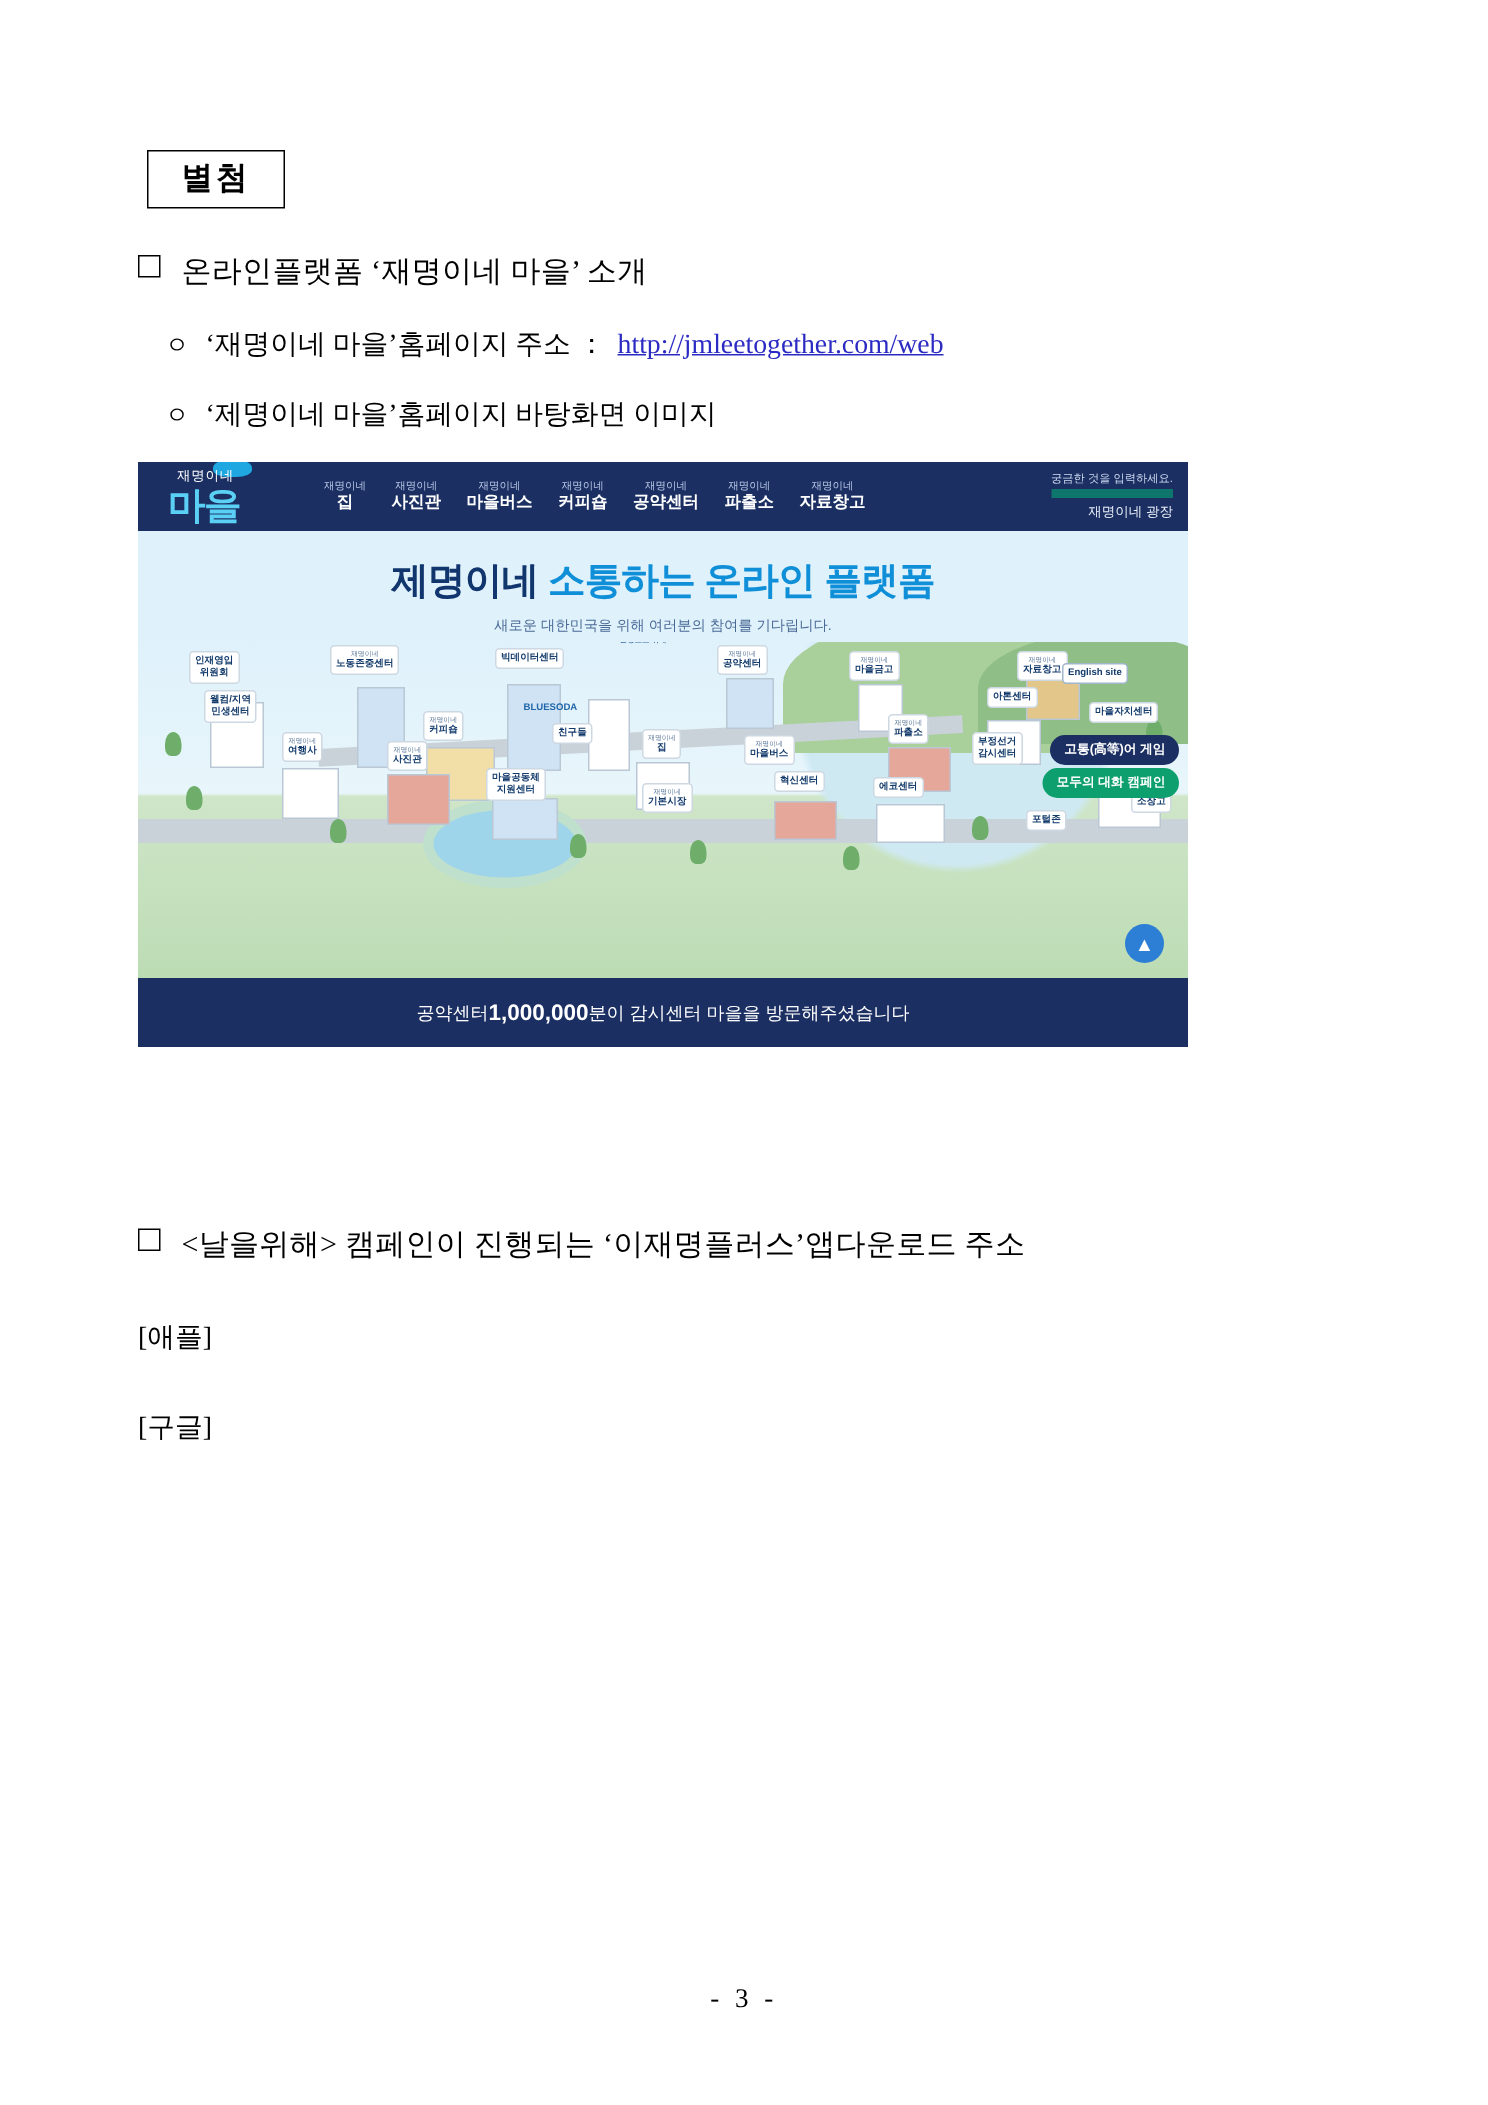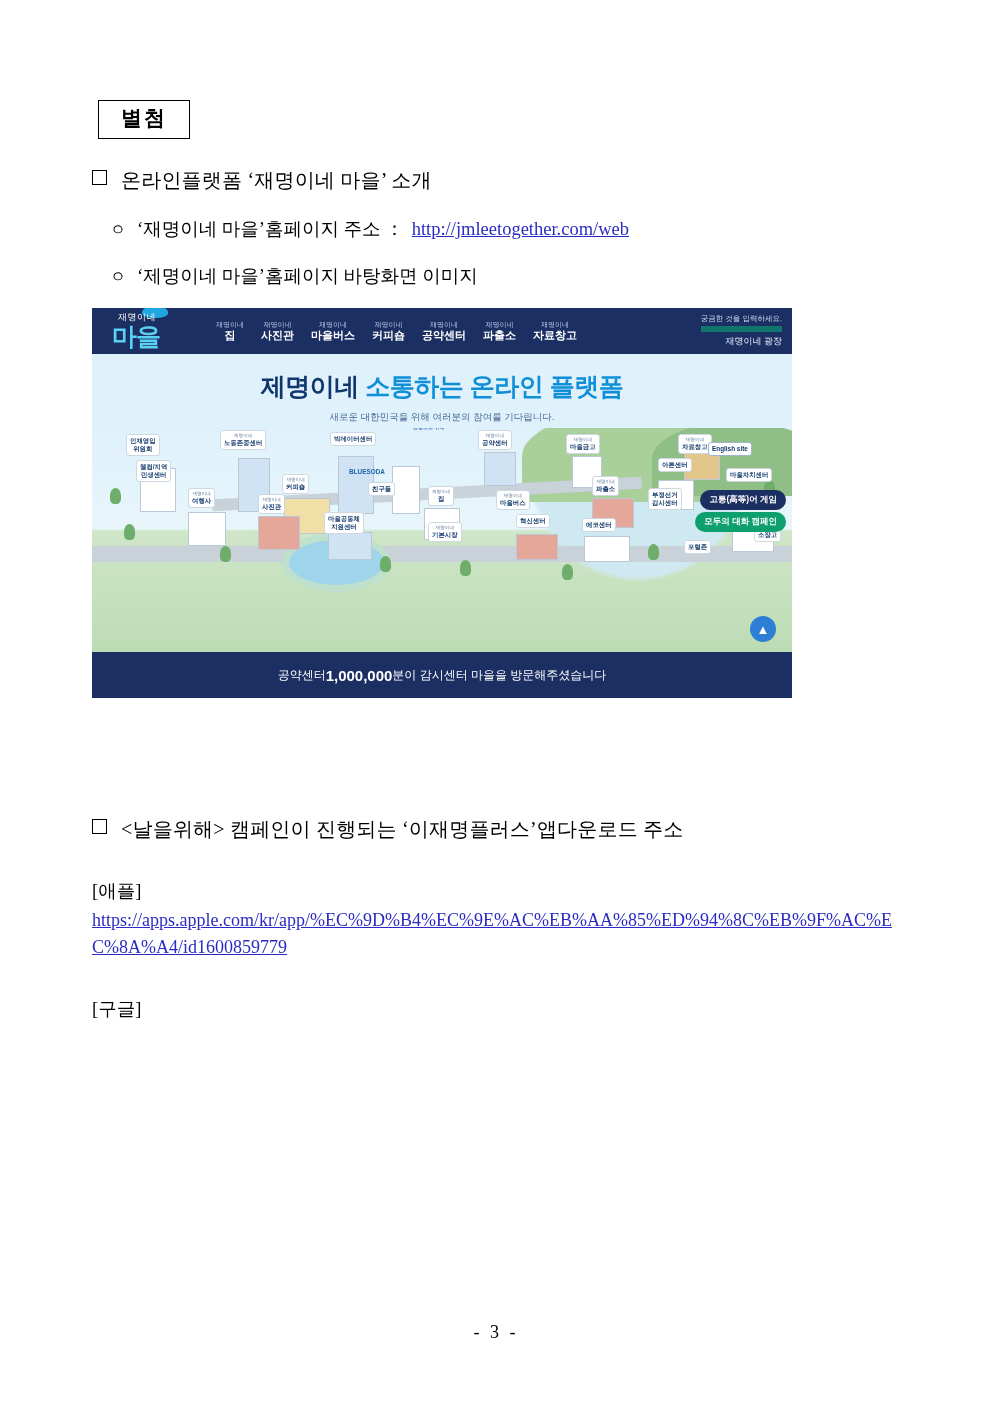--- a/index.html
+++ b/index.html
@@ -460,21 +460,18 @@
   </div>
   
 
   <div class="sect2">
     <div class="line-sq">
       <span class="sq-mark"></span>
       <span>&lt;날을위해&gt; 캠페인이 진행되는 ‘이재명플러스’앱다운로드 주소</span>
     </div>
 
     <div class="bracket-label">[애플]</div>
-    <div class="url-block">
-      <a class="link" href="#">https://apps.apple.com/kr/app/%EC%9D%B4%EC%9E%AC%EB%AA%85%ED%94%8C%EB%9F%AC%EC%8A%A4/id1600859779</a>
-    </div>
 
     <div class="bracket-label">[구글]</div>
   </div>
 
   <div class="pagenum">- 3 -</div>
 </div>
 
 </body></html>

